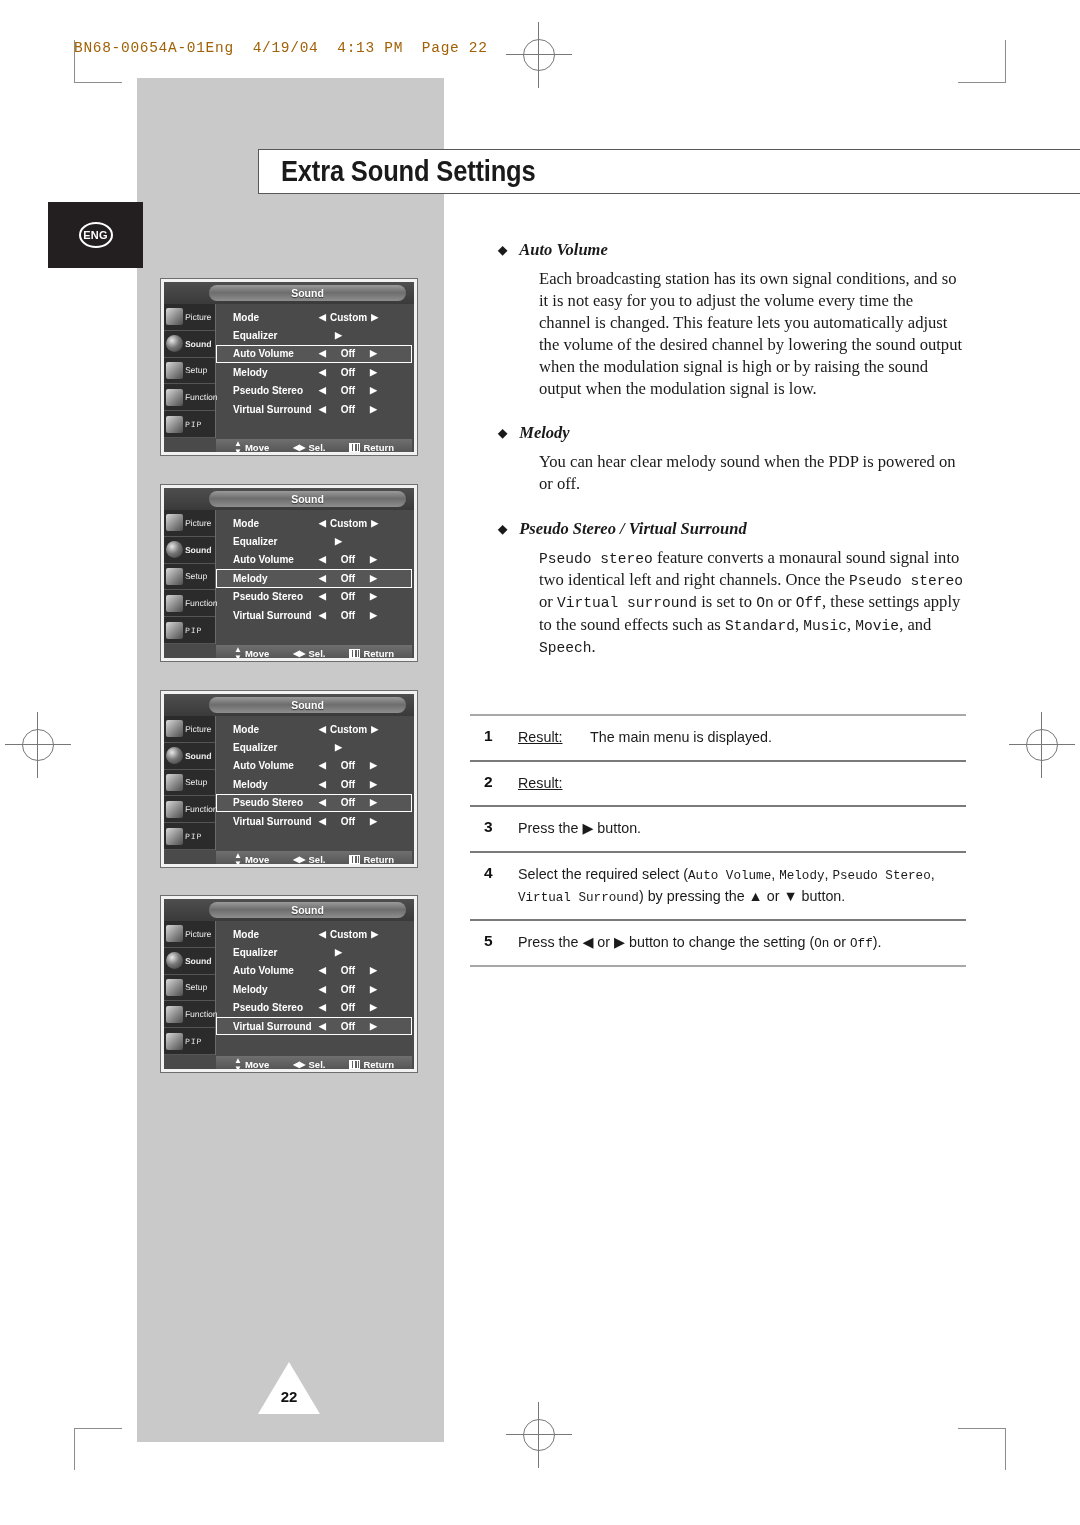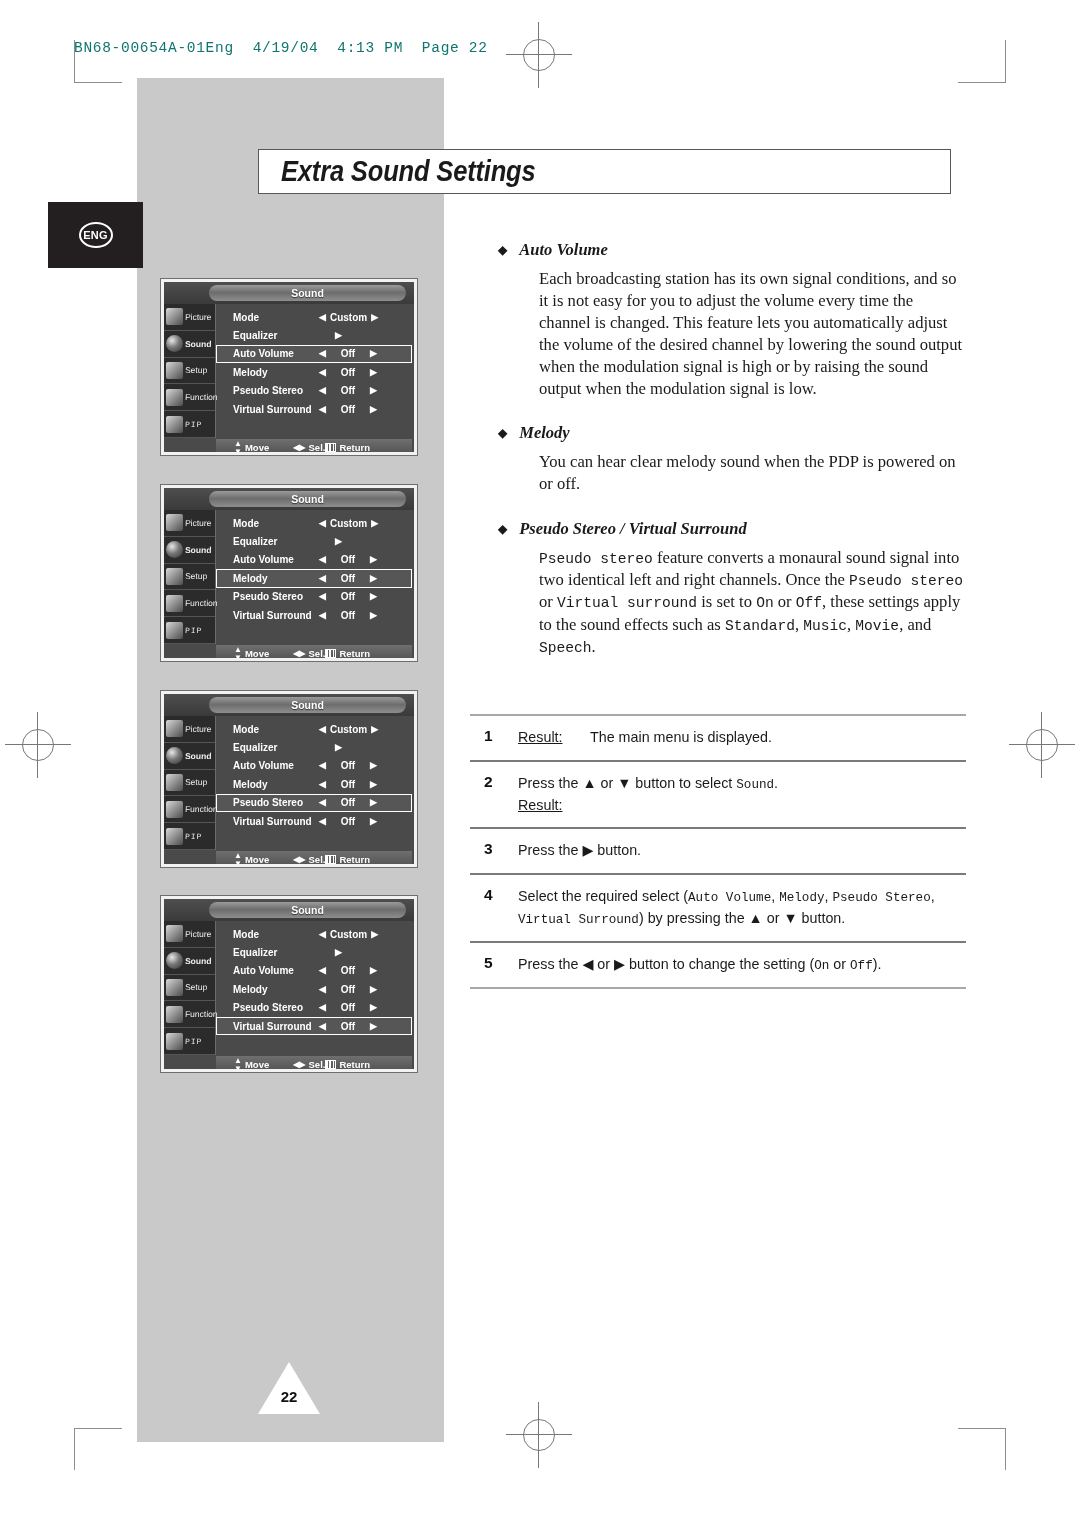--- a/index.html
+++ b/index.html
@@ -20,21 +20,21 @@
     position: absolute; left: 17px; top: 17px;
     width: 32px; height: 32px; border: 1px solid #77777a; border-radius: 50%;
   }
   .reg-mark .vl { position: absolute; left: 32px; top: 0; width: 1.4px; height: 66px; background: #77777a; }
   .reg-mark .hl { position: absolute; top: 32px; left: 0; height: 1.4px; width: 66px; background: #77777a; }
 
   
   .print-header {
     position: absolute; left: 74px; top: 40px;
     font-family: "Liberation Mono", monospace;
-    font-size: 14.5px; letter-spacing: 0.7px; color: #0f766e;
+    font-size: 14.5px; letter-spacing: 0.7px; color: #a16207;
     white-space: pre;
   }
 
   
   .gray-band {
     position: absolute; left: 137px; top: 78px;
     width: 307px; height: 1364px;
     background: #c9c9c9;
   }
   .eng-badge {
@@ -43,23 +43,23 @@
     display: flex; align-items: center; justify-content: center;
   }
   .eng-badge .oval {
     width: 34px; height: 26px; border: 2px solid #ffffff; border-radius: 50%;
     display: flex; align-items: center; justify-content: center;
     color: #ffffff; font-family: "Liberation Sans", sans-serif;
     font-size: 11px; font-weight: bold; letter-spacing: 0.3px;
   }
   .title-box {
     position: absolute; left: 258px; top: 149px;
-    width: 693px; height: 45px;
+    width: 823px; height: 45px;
     background: #ffffff; border: 1.6px solid #58585b;
-    display: flex; align-items: center; font-style: italic;
+    display: flex; align-items: center;
   }
   .title-box h1 {
     font-family: "Liberation Sans", sans-serif;
     font-size: 29px; font-weight: bold;
     color: #1a1a1a; margin-left: 22px;
     transform: scaleX(0.88); transform-origin: left center;
     letter-spacing: -0.2px;
   }
 
   
@@ -145,21 +145,21 @@
   .osd-bottom {
     position: absolute; left: 52px; right: 2px; bottom: 2px; height: 17px;
     background: linear-gradient(180deg,#6f6f6f 0%,#4f4f4f 100%);
     display: flex; align-items: center;
     font-family: "Liberation Sans", sans-serif;
     font-size: 9.5px; font-weight: bold; color: #ffffff;
   }
   .osd-bottom .bgrp { display: flex; align-items: center; gap: 3px; }
   .osd-bottom .bgrp:nth-child(1) { margin-left: 18px; }
   .osd-bottom .bgrp:nth-child(2) { margin-left: 24px; }
-  .osd-bottom .bgrp:nth-child(3) { }
+  .osd-bottom .bgrp:nth-child(3) { margin-left: 24px; }
   .ic-ud { display: inline-block; font-size: 8px; line-height: 8px; }
   .ic-menu {
     display: inline-block; width: 11px; height: 9px;
     border: 1.2px solid #fff;
     background: repeating-linear-gradient(90deg,#fff 0 1.6px,transparent 1.6px 3.4px);
   }
 
   
   .content { position: absolute; left: 498px; top: 240px; width: 468px; }
   .sec-head {
@@ -679,21 +679,20 @@
         <div class="res-line">
           <span class="res-lbl">Result:</span>
           <span><span>The main menu is displayed.</span></span>
         </div>
       </div>
     </div>
     <div class="rule dark"></div>
     <div class="step">
       <div class="num">2</div>
       <div class="txt">
-        <div><span>Press the </span><span>▲</span><span> or </span><span>▼</span><span> button to select </span><span class="smono">Sound</span><span>.</span></div>
         <div class="res-line">
           <span class="res-lbl">Result:</span>
         </div>
       </div>
     </div>
     <div class="rule dark"></div>
     <div class="step">
       <div class="num">3</div>
       <div class="txt">
         <div><span>Press the </span><span>▶</span><span> button.</span></div>

